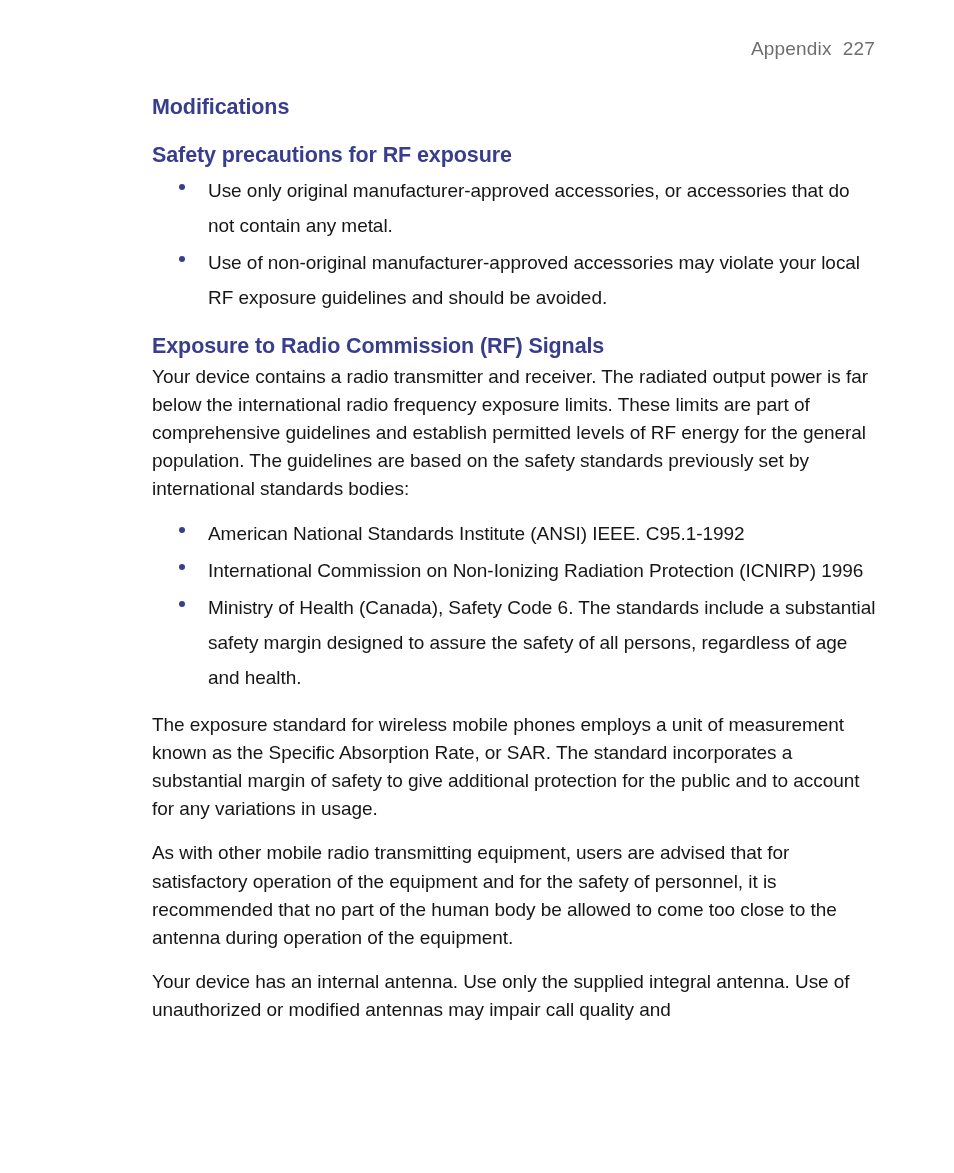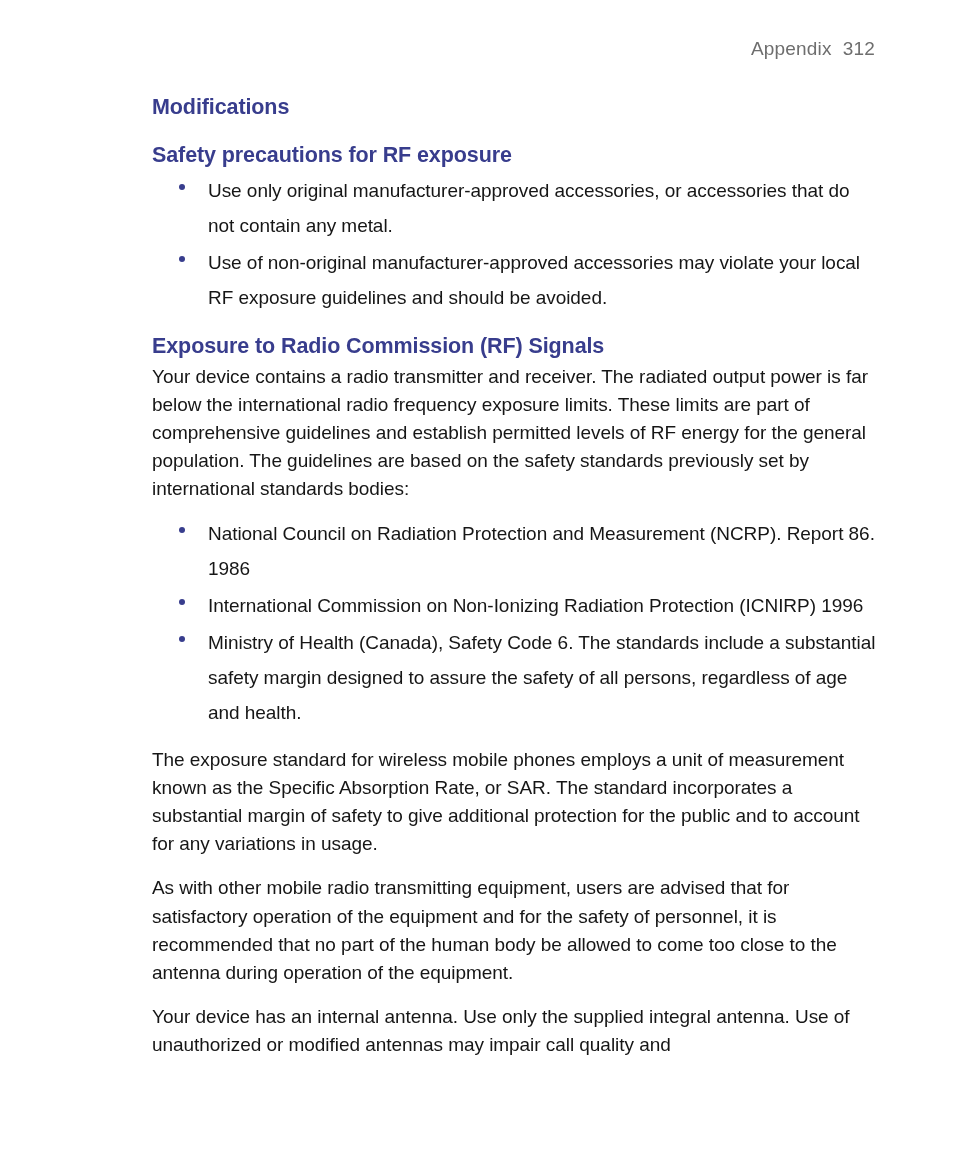--- a/index.html
+++ b/index.html
@@ -91,21 +91,21 @@
     background: #383d8d;
   }
   .list-gap-after { height: 12px; }
   .list-gap-before { height: 4px; }
 </style>
 </head>
 <body>
 
 <div class="page">
 
-  <div class="running-header">Appendix  312</div>
+  <div class="running-header">Appendix  227</div>
 
   <div class="content">
 
     <h2 class="section-heading">Modifications</h2>
     <div class="block-heading-gap"></div>
 
     <div class="heading-top-gap"></div>
 
     <h2 class="section-heading">Safety precautions for RF exposure</h2>
     <div class="list-gap-before"></div>
@@ -124,21 +124,21 @@
 
     <h2 class="section-heading">Exposure to Radio Commission (RF) Signals</h2>
     <div class="block-heading-gap"></div>
     <p class="body-par">Your device contains a radio transmitter and receiver. The radiated output power is far below the international radio frequency exposure limits. These limits are part of comprehensive guidelines and establish permitted levels of RF energy for the general population. The guidelines are based on the safety standards previously set by international standards bodies:</p>
 
     <div class="list-gap-after"></div>
 
     <ul class="bullet-list">
       <li>
         <span class="bullet-dot"></span>
-        <span>National Council on Radiation Protection and Measurement (NCRP). Report 86. 1986</span>
+        <span>American National Standards Institute (ANSI) IEEE. C95.1-1992</span>
       </li>
       <li>
         <span class="bullet-dot"></span>
         <span>International Commission on Non-Ionizing Radiation Protection (ICNIRP) 1996</span>
       </li>
       <li>
         <span class="bullet-dot"></span>
         <span>Ministry of Health (Canada), Safety Code 6. The standards include a substantial safety margin designed to assure the safety of all persons, regardless of age and health.</span>
       </li>
     </ul>

